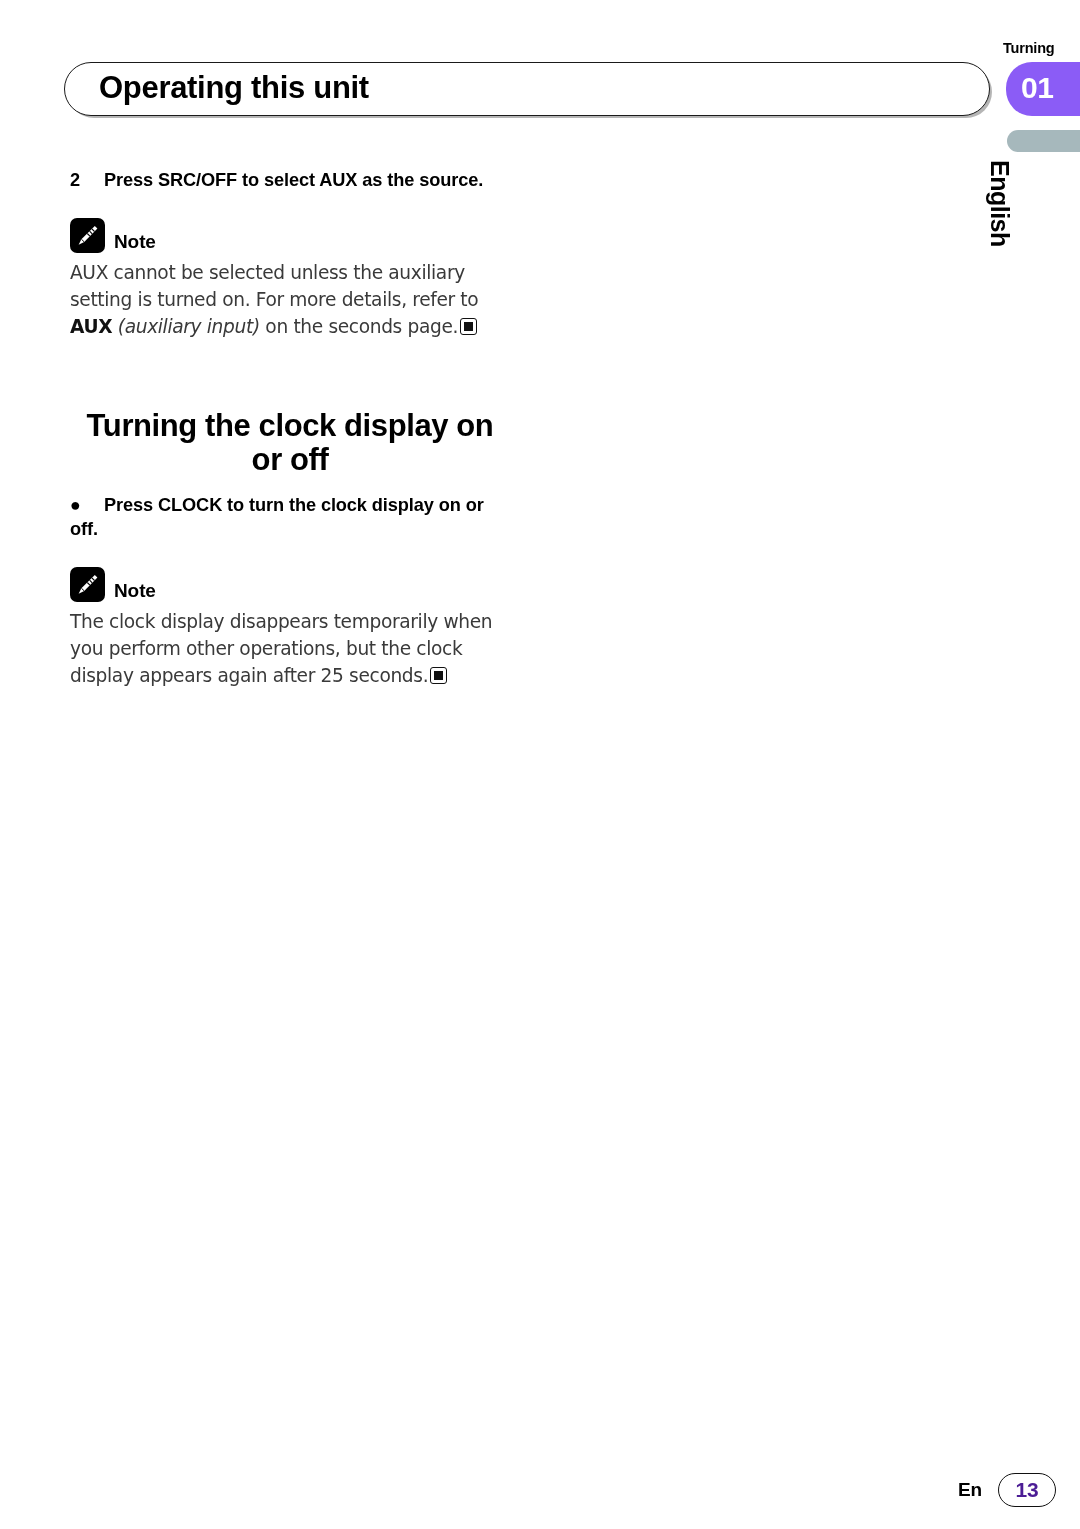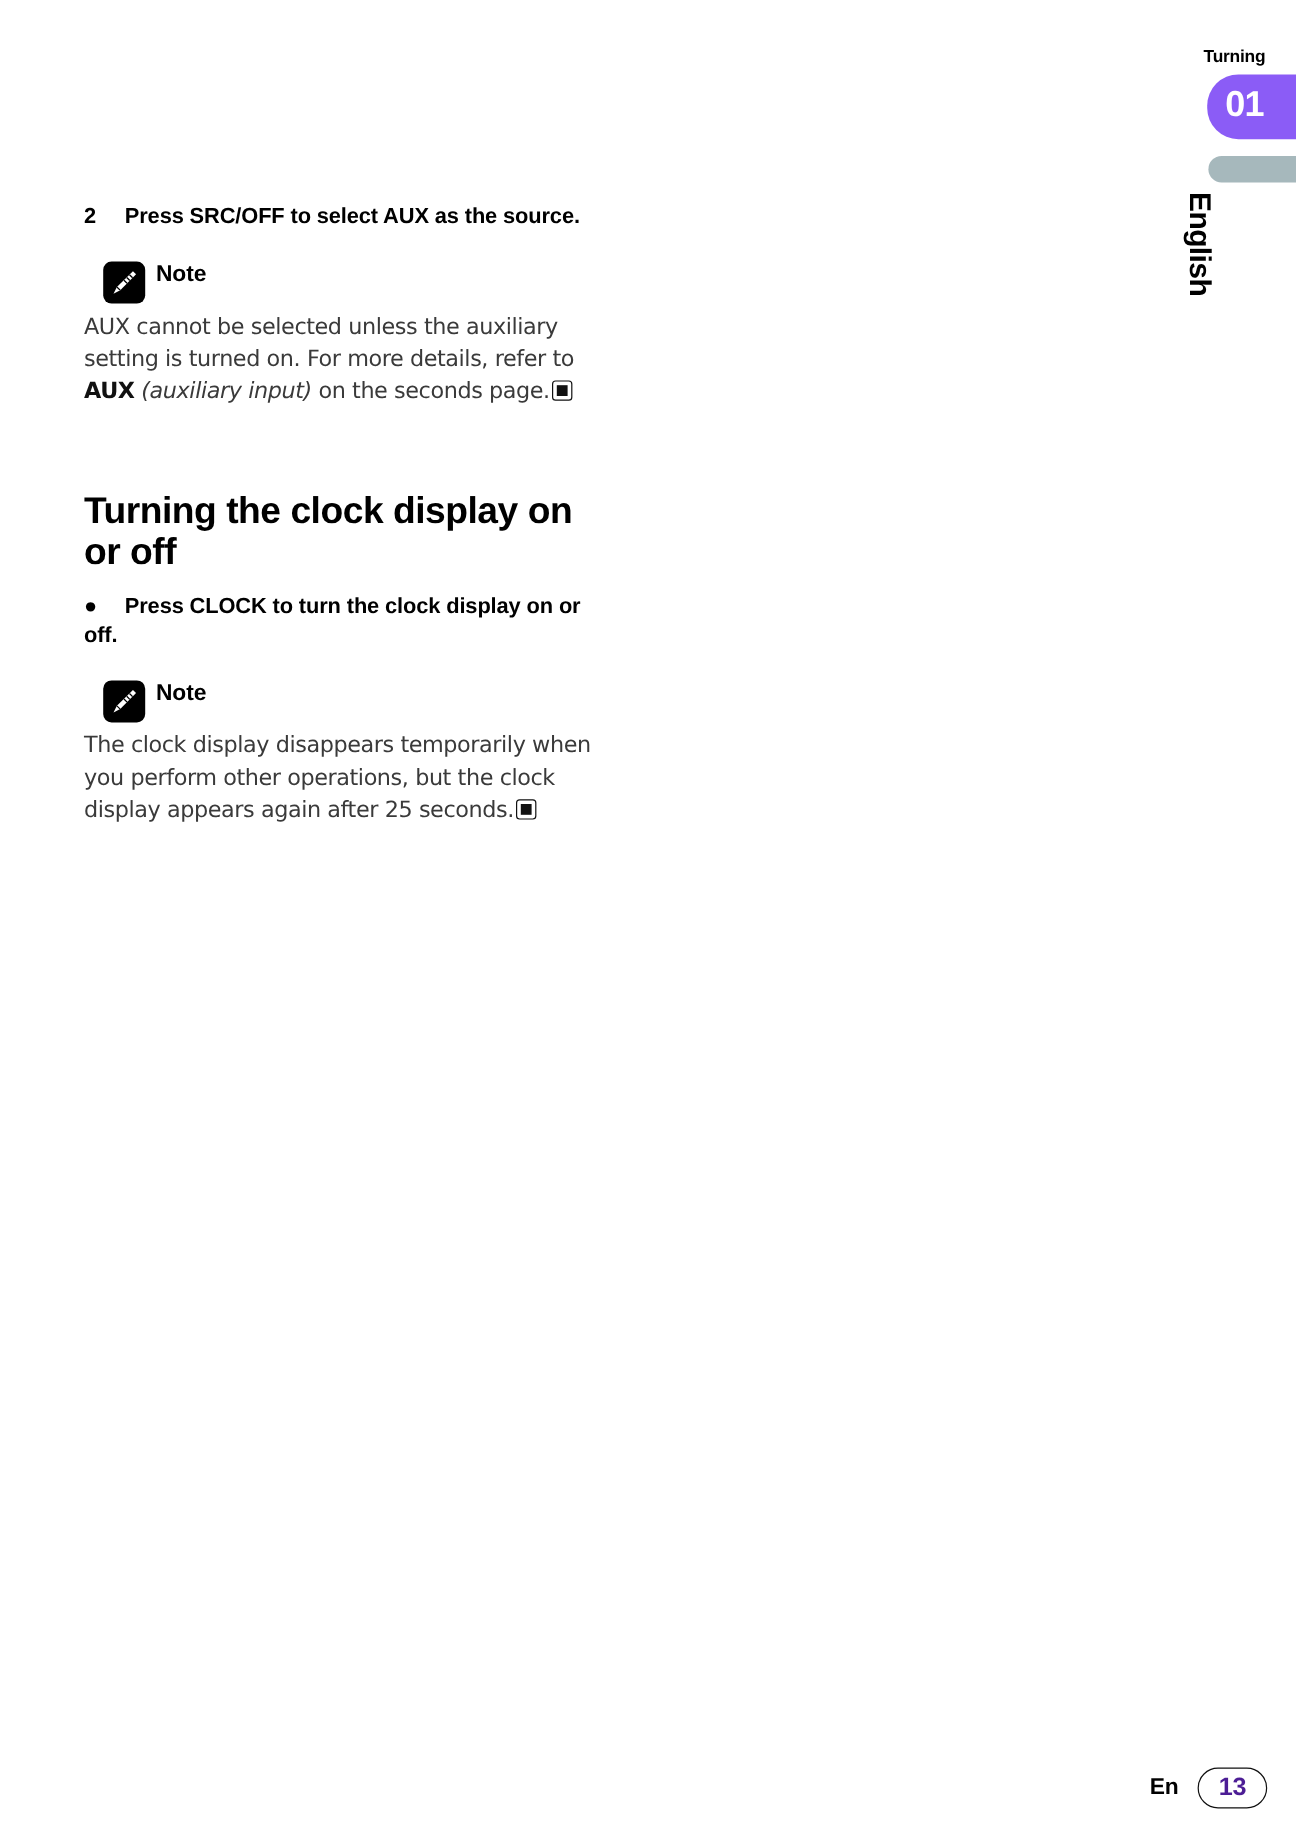--- a/index.html
+++ b/index.html
@@ -119,20 +119,21 @@
   h2.section-heading {
     margin: 0;
     font-size: 31px;
     font-weight: bold;
     line-height: 1.11;
     letter-spacing: -0.4px;
     color: #000000;
   }
   h2.heading-gap {
     margin-top: 68px;
+    text-align: center;
   }
 
   .step {
     margin-top: 17px;
     font-size: 18.2px;
     font-weight: bold;
     line-height: 1.28;
     color: #000000;
     letter-spacing: -0.1px;
   }
@@ -141,23 +142,22 @@
     min-width: 34px;
   }
   .step .marker.dot {
     min-width: 34px;
   }
 
   
   .note-head {
     margin-top: 26px;
     display: flex;
-    align-items: flex-start;
+    align-items: flex-end;
     gap: 9px;
-    margin-left: 16px;
   }
   .note-icon {
     width: 35px;
     height: 35px;
     background: #000000;
     border-radius: 7px;
     position: relative;
     flex: 0 0 auto;
   }
   .note-icon svg {
@@ -236,20 +236,25 @@
     color: #4c1d95;
     box-sizing: border-box;
     letter-spacing: -0.3px;
   }
 </style>
 </head>
 <body>
 
 <div class="page">
 
+  <div class="header-row">
+    <div class="title-capsule">
+      <span class="title-text">Operating this unit</span>
+    </div>
+  </div>
 
   <div class="section-label">Turning</div>
 
   <div class="section-tab">
     <span class="section-num">01</span>
   </div>
 
   <div class="lang-tab"></div>
   <div class="lang-text">English</div>
 

